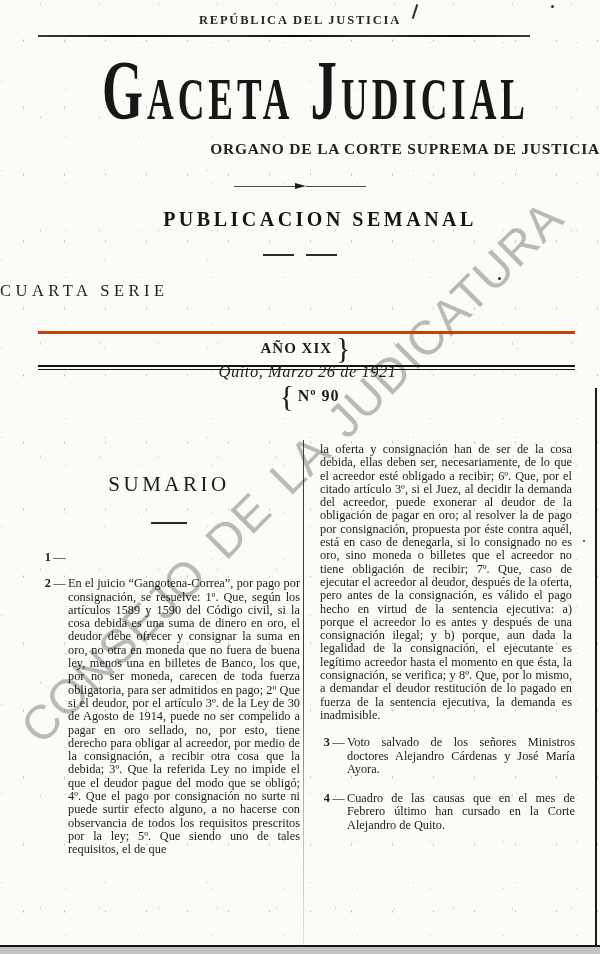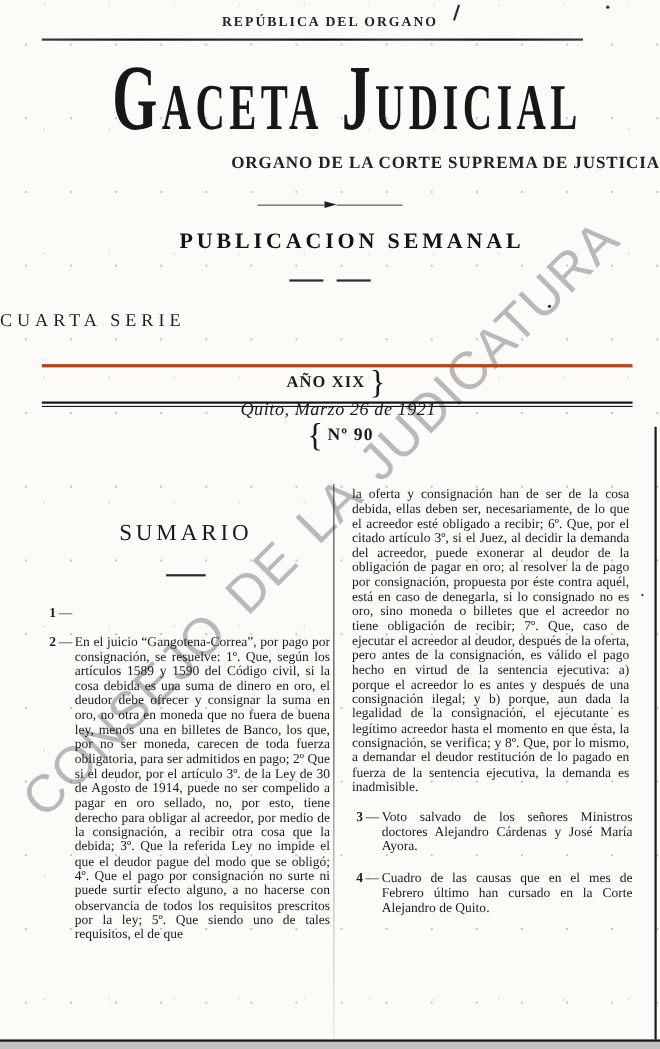--- a/index.html
+++ b/index.html
@@ -114,21 +114,21 @@
 </style>
 </head>
 <body>
 
 <div class="page">
 
   <div class="watermark">CONSEJO DE LA JUDICATURA</div>
 
   <div class="content">
 
-    <div class="kicker">REPÚBLICA DEL ORGANO</div>
+    <div class="kicker">REPÚBLICA DEL JUSTICIA</div>
 
     <div class="top-rule"></div>
 
     <div class="title">Gaceta Judicial</div>
 
     <div class="subtitle">ORGANO DE LA CORTE SUPREMA DE JUSTICIA</div>
 
     <div class="ornament">
       <span class="orn-line"></span>
       <span class="arrow-icon"></span>

